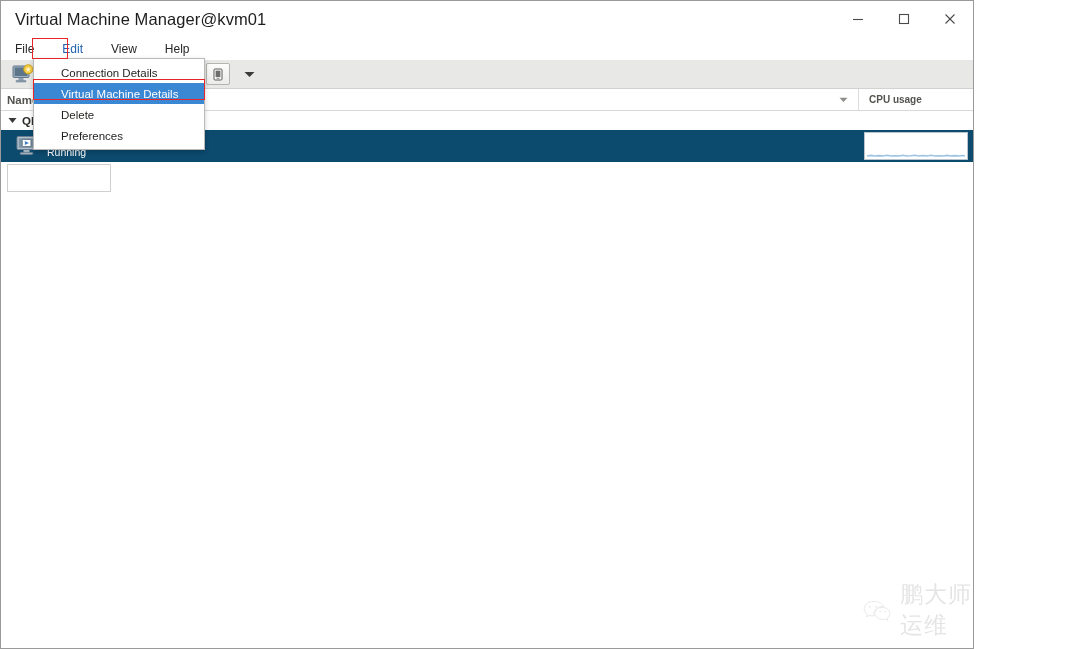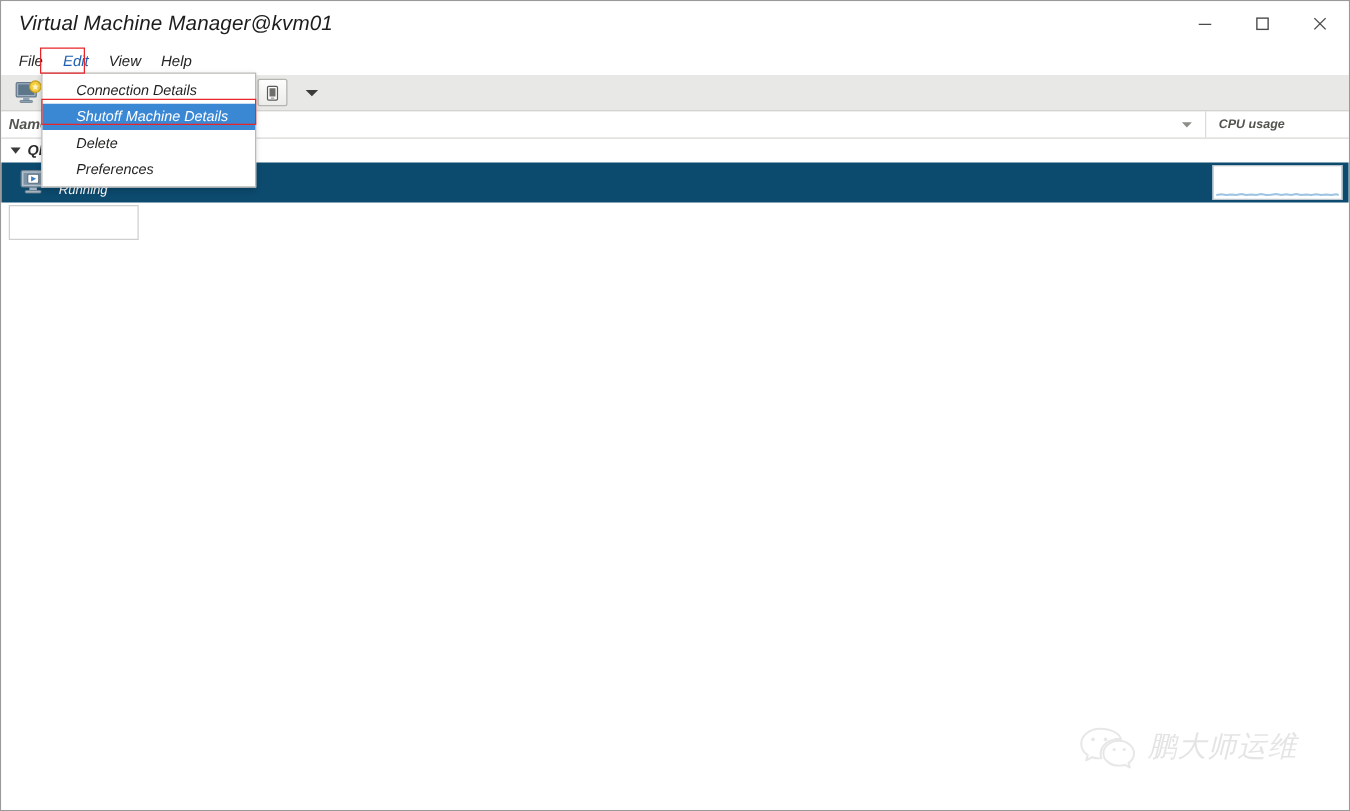--- a/index.html
+++ b/index.html
@@ -11,28 +11,27 @@
     width: 1080px;
     height: 649px;
     font-family: "Liberation Sans", sans-serif;
     overflow: hidden;
     position: relative;
   }
 
   .window {
     position: absolute;
     left: 0; top: 0;
-    width: 1080px;
+    width: 974px;
     height: 649px;
     background: #ffffff;
     border: 1px solid #9a9a9a;
     box-sizing: border-box;
     display: flex;
     flex-direction: column;
-    font-style: italic;
   }
 
   
   .titlebar {
     height: 36px;
     min-height: 36px;
     background: #ffffff;
     display: flex;
     align-items: center;
     position: relative;
@@ -65,20 +64,21 @@
   .menubar {
     height: 23px;
     min-height: 23px;
     background: #ffffff;
     display: flex;
     align-items: stretch;
     padding-left: 6px;
     box-sizing: border-box;
     position: relative;
     z-index: 40;
+    gap: 12px;
   }
   .menu-item {
     font-size: 12px;
     color: #262626;
     padding: 0 8px;
     display: flex;
     align-items: center;
     white-space: nowrap;
   }
   .menu-item.active {
@@ -452,21 +452,21 @@
       <circle cx="21.4" cy="12.4" r="1.5" fill="#bdbdbd"></circle>
       <path d="M32.3 13.6 c-7 0 -12.6 4.5 -12.6 10 0 5.6 5.6 10 12.6 10 1.6 0 3.2 -0.2 4.7 -0.7 l3.9 2.1 -1.1 -3.5 c2.7 -1.8 4.4 -4.6 4.4 -7.9 0 -5.5 -5.6 -10 -11.9 -10 z" fill="none" stroke="#bdbdbd" stroke-width="1.6" stroke-linejoin="round"></path>
       <circle cx="28.3" cy="20.6" r="1.25" fill="#bdbdbd"></circle>
       <circle cx="36.3" cy="20.6" r="1.25" fill="#bdbdbd"></circle>
     </svg>
     <span class="wm-text">鹏大师运维</span>
   </div>
 
   <div class="dropdown">
     <div class="dd-item">Connection Details</div>
-    <div class="dd-item highlight">Shutoff Machine Details</div>
+    <div class="dd-item highlight">Virtual Machine Details</div>
     <div class="dd-item">Delete</div>
     <div class="dd-item">Preferences</div>
   </div>
 
   <div class="anno-edit"></div>
   <div class="anno-vmd"></div>
 
 </div>
 
 </body></html>

